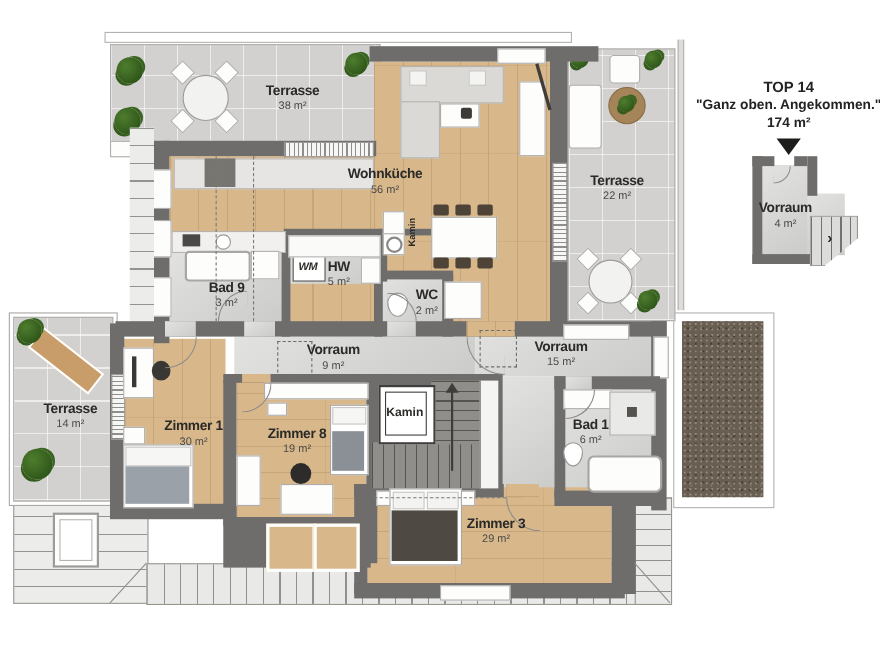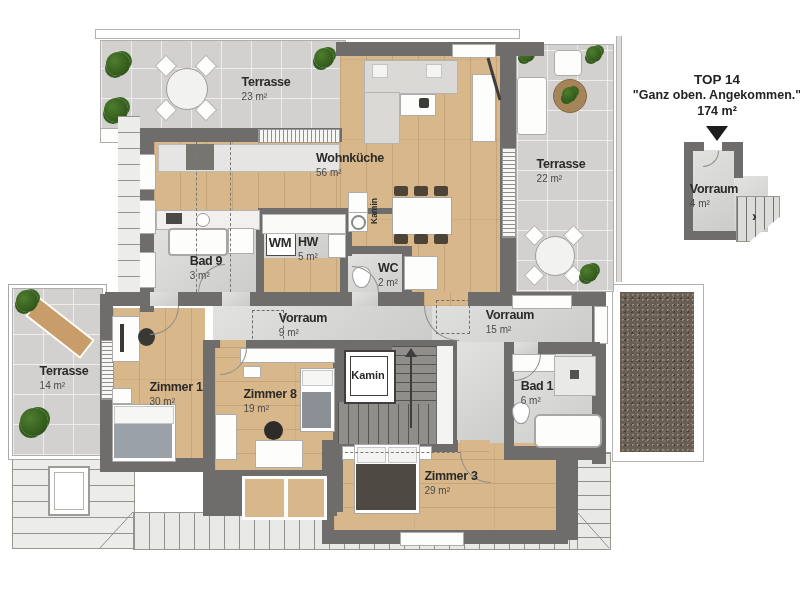--- a/index.html
+++ b/index.html
@@ -25,21 +25,21 @@
   .roofsteps{position:absolute;background-color:#e9e9e7;border:1px solid #97968f;
         background-image:repeating-linear-gradient(180deg,#90908e 0 1px,transparent 1px 14px);}
   .white{position:absolute;background:#fdfdfc;border:1px solid #aeadab;}
   .hatchh{position:absolute;background:repeating-linear-gradient(90deg,#8e8e8c 0 1px,#f6f6f4 1px 4px);border:1px solid #9a9a98;}
   .hatchv{position:absolute;background:repeating-linear-gradient(0deg,#8e8e8c 0 1px,#f6f6f4 1px 4px);border:1px solid #9a9a98;}
   .plant{position:absolute;border-radius:50%;
         background:radial-gradient(circle at 35% 35%,#4e7d2e,#2f5619 75%);
         box-shadow:4px -3px 0 -2px #39641f,-3px 4px 0 -2px #335c1d;}
   .dark{position:absolute;background:#4e4337;border-radius:2px;}
   .arc{position:absolute;background:transparent;}
-  .lbl{position:absolute;transform:translate(-50%,-50%);white-space:nowrap;line-height:1.1;}
+  .lbl{position:absolute;transform:translate(-50%,-50%);text-align:center;white-space:nowrap;line-height:1.1;}
   .lbl .n{font-weight:bold;font-size:12.5px;letter-spacing:-0.3px;color:#2b2a28;}
   .lbl .a{font-size:10px;color:#4b4a48;margin-top:1px;}
   .single{font-weight:bold;font-size:11px;}
   svg.overlay{position:absolute;left:0;top:0;pointer-events:none;}
   .hdr{position:absolute;transform:translate(-50%,-50%);text-align:center;white-space:nowrap;font-weight:bold;color:#242322;}
 </style>
 </head>
 <body>
 
 <div id="plan">
@@ -231,40 +231,40 @@
 
   <svg class="overlay" width="800" height="600">
     <line x1="100" y1="548" x2="133" y2="512" stroke="#8f8f8d" stroke-width="1"></line>
     <line x1="577" y1="512" x2="609" y2="548" stroke="#8f8f8d" stroke-width="1"></line>
     <line x1="488" y1="58" x2="500" y2="100" stroke="#403c38" stroke-width="3"></line>
     <line x1="736" y1="242" x2="777" y2="204" stroke="#77767!2" stroke-width="1"></line>
   </svg>
 
   <div class="lbl" style="left:266px;top:89px;">
     <div class="n">Terrasse</div>
-    <div class="a">23 m²</div>
+    <div class="a">38 m²</div>
   </div>
   <div class="lbl" style="left:350px;top:165px;">
     <div class="n">Wohnküche</div>
     <div class="a">56 m²</div>
   </div>
   <div class="lbl" style="left:561px;top:171px;">
     <div class="n">Terrasse</div>
     <div class="a">22 m²</div>
   </div>
   <div class="lbl" style="left:206px;top:268px;">
     <div class="n">Bad 9</div>
     <div class="a">3 m²</div>
   </div>
   <div class="lbl" style="left:308px;top:249px;">
     <div class="n">HW</div>
     <div class="a">5 m²</div>
   </div>
   <div class="lbl" style="left:280px;top:243px;">
-    <div class="n" style="font-size:13px;">WM</div>
+    <div class="n" style="font-size:10px;font-style:italic;">WM</div>
   </div>
   <div class="lbl" style="left:388px;top:275px;">
     <div class="n">WC</div>
     <div class="a">2 m²</div>
   </div>
   <div class="lbl" style="left:303px;top:325px;">
     <div class="n">Vorraum</div>
     <div class="a">9 m²</div>
   </div>
   <div class="lbl" style="left:510px;top:322px;">

